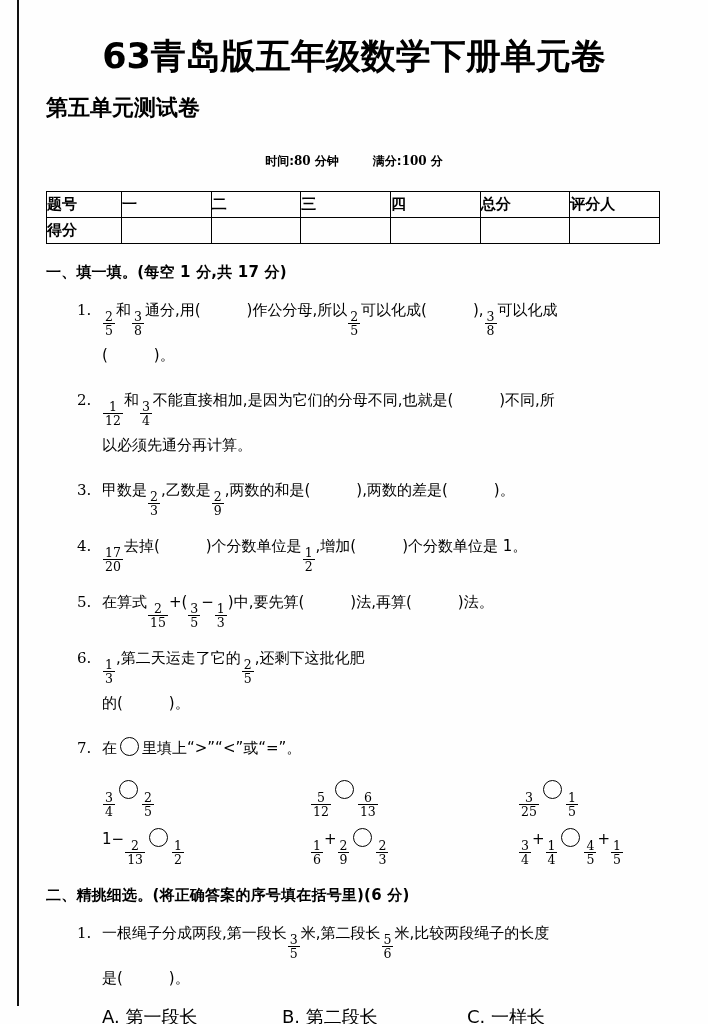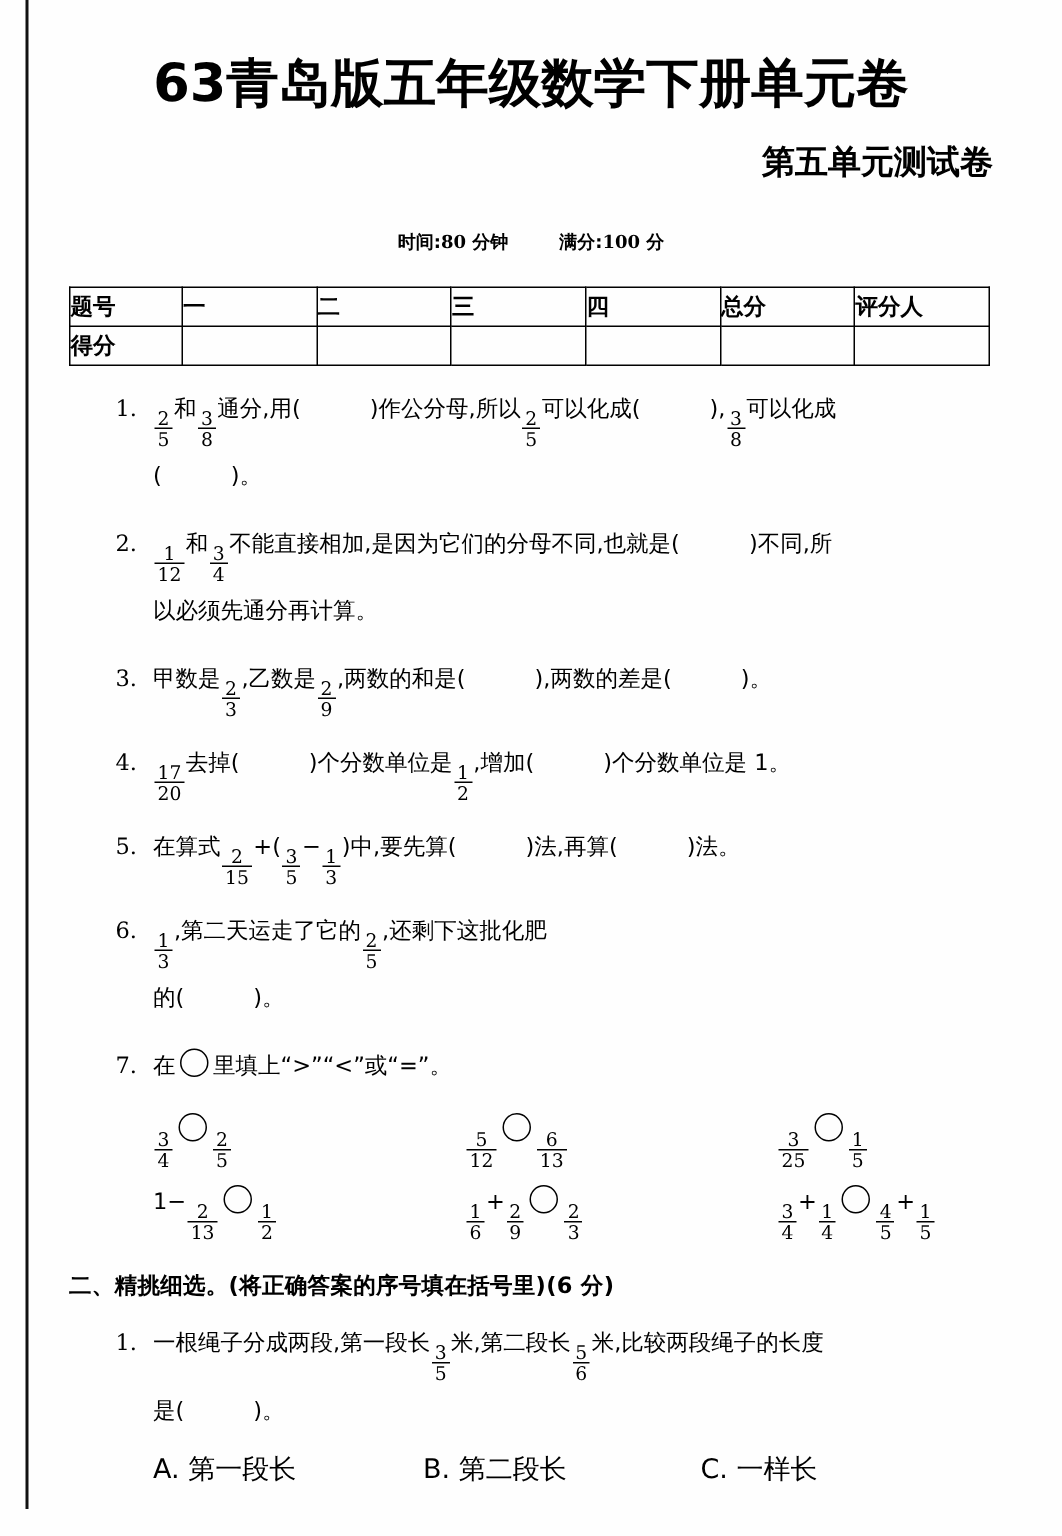--- a/index.html
+++ b/index.html
@@ -42,21 +42,21 @@
     font-family: "DejaVu Sans", "Liberation Sans", sans-serif;
     font-weight: bold;
     font-size: 35px;
     letter-spacing: 0px;
     margin: 0;
     padding-top: 35px;
     line-height: 1.25;
     white-space: nowrap;
   }
   .doc-subtitle {
-    text-align: right;
+    text-align: left;
     font-family: "DejaVu Sans", "Liberation Sans", sans-serif;
     font-weight: bold;
     font-size: 22px;
     margin: 0;
     padding-top: 14px;
   }
   .meta-line {
     text-align: center;
     font-family: "DejaVu Sans", "Liberation Sans", sans-serif;
     font-weight: bold;
@@ -195,20 +195,21 @@
           <td></td>
           <td></td>
           <td></td>
         </tr>
       </tbody>
     </table>
 
     <div>
 
       <div>
+        <p class="section-head">一、填一填。(每空 1 分,共 17 分)</p>
         <ul class="qlist">
             <li class="q">
               <span class="q-num">1.</span>
               <span class="q-body">
                 <span class="cont"><span class="frac">
                     <span class="num">2</span>
                     <span class="den">5</span>
                   </span><span class="zh">和</span><span class="frac">
                     <span class="num">3</span>
                     <span class="den">8</span>

